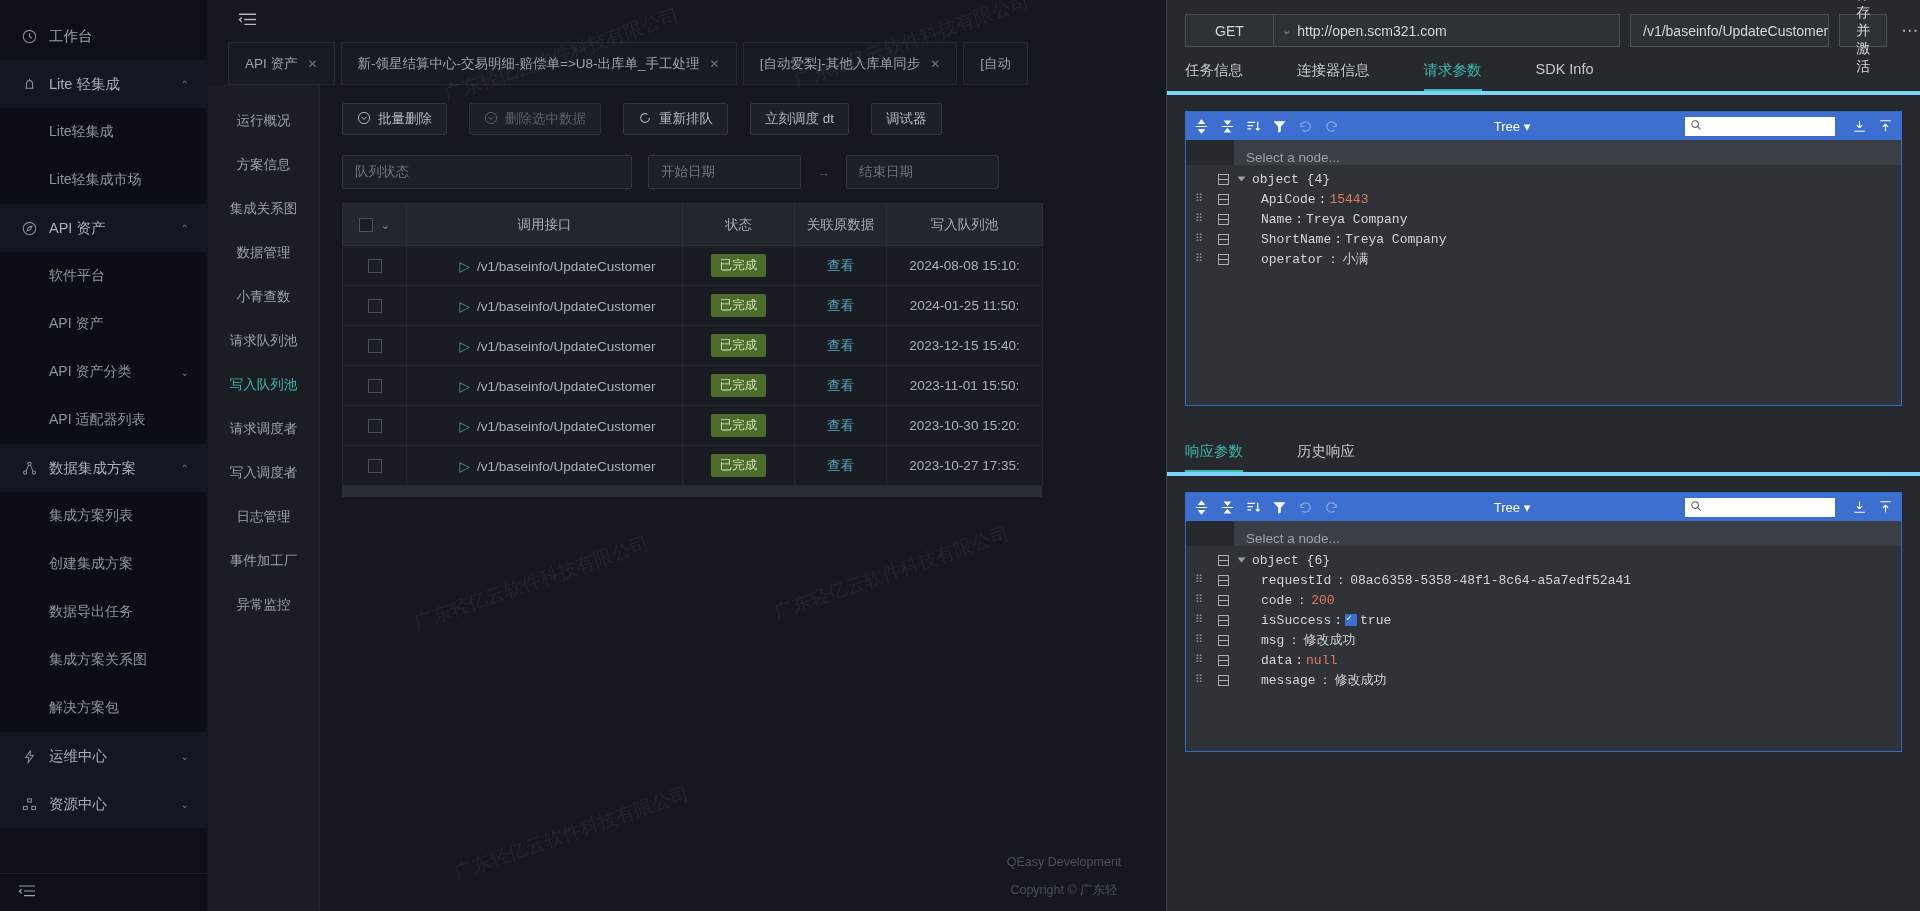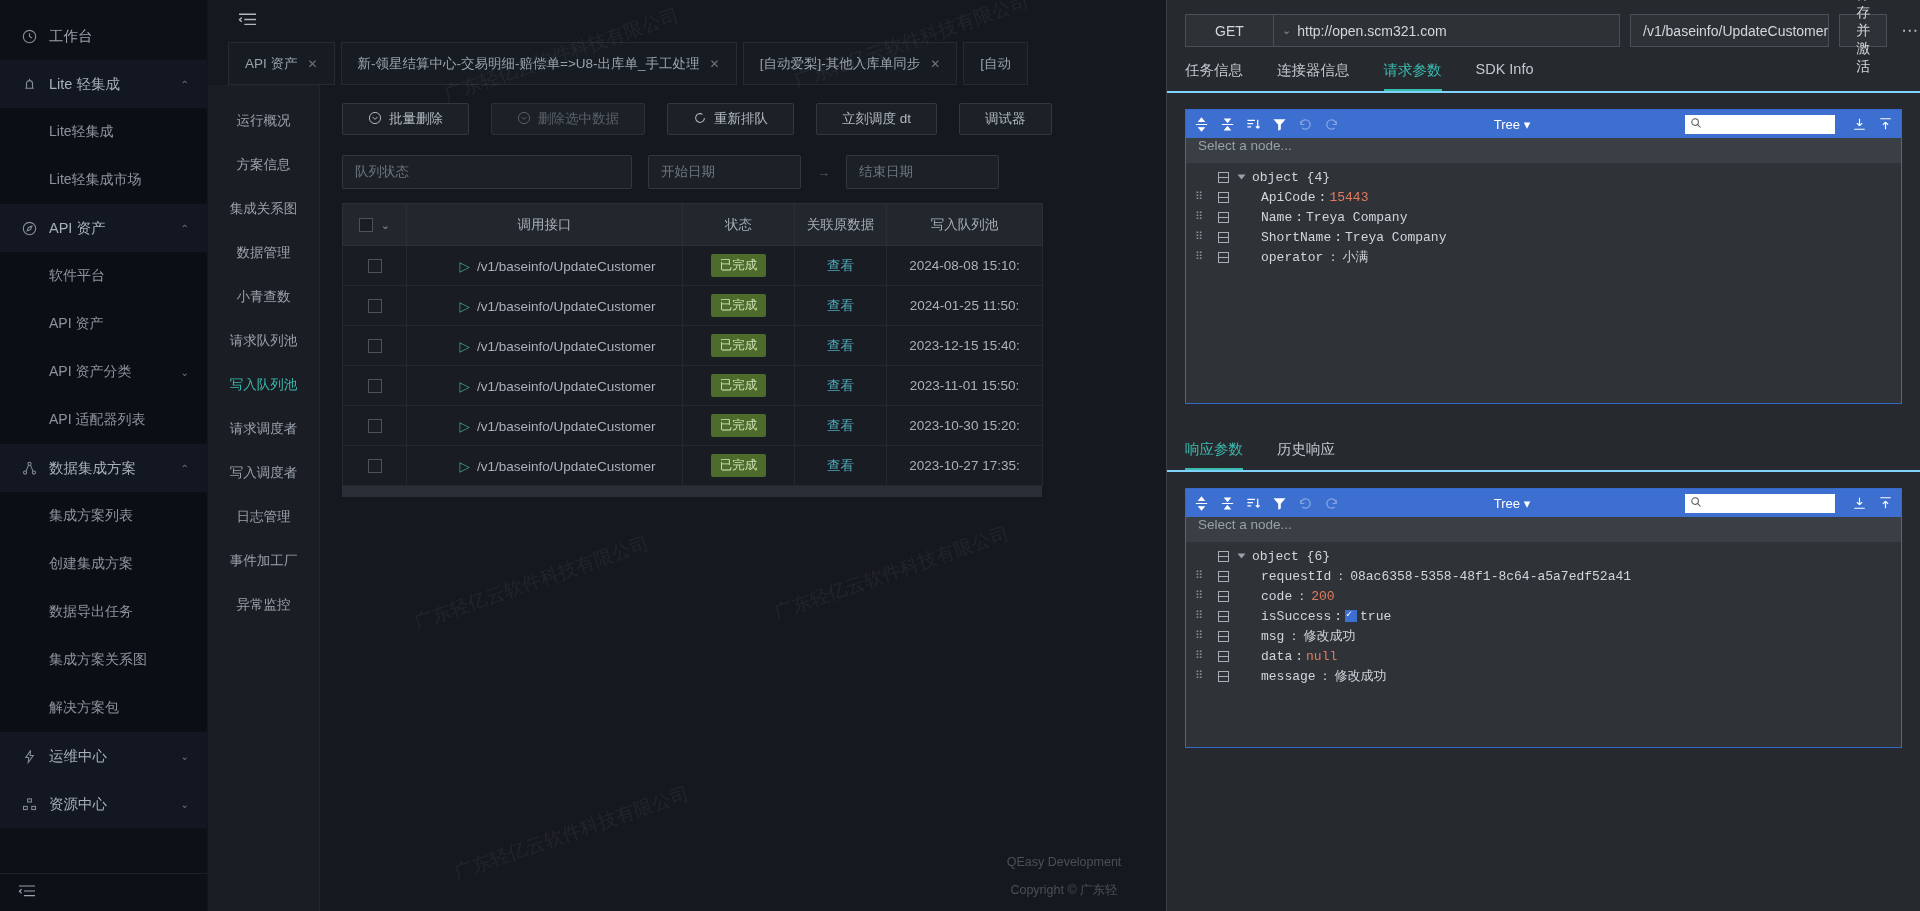--- a/index.html
+++ b/index.html
@@ -62,21 +62,21 @@
   }
   .subnav-item {
     height:44px; display:flex; align-items:center; justify-content:center;
     font-size:13.5px; color:#9aa2ac; cursor:pointer;
   }
   .subnav-item.active { color:#3bbab0; }
 
   .panel { flex:1 1 auto; padding:18px 0 0 22px; position:relative; }
   .btnrow { display:flex; gap:22px; margin-bottom:20px;}
   .btn {
-    height:32px; padding:0 25px; border:1px solid #33383f; background:#1c2027;
+    height:32px; padding:0 14px; border:1px solid #33383f; background:#1c2027;
     color:#b4bac2; font-size:13.5px; display:flex; align-items:center; gap:7px;
     cursor:pointer; border-radius:2px;
   }
   .btn.disabled { color:#5a6069; border-color:#2a2e35; cursor:default; }
   .filterbar { display:flex; gap:16px; align-items:center; margin-bottom:14px; }
   .field {
     height:34px; border:1px solid #32373e; background:#1c2027;
     display:flex; align-items:center; padding:9px 12px; font-size:13.5px; color:#6f767f;
     border-radius:2px;
   }
@@ -125,36 +125,36 @@
   .url-path {
     width:392px; height:33px; border:1px solid #4a4f55; background:#2d3237;
     display:flex; align-items:center; padding-left:12px; font-size:14px; color:#d3d7dc;
   }
   .save-btn {
     height:33px; padding:0 16px; border:1px solid #4a4f55; background:#2d3237;
     display:flex; align-items:center; font-size:14px; color:#d3d7dc; cursor:pointer;
   }
   .more-btn { color:#b9bec4; font-size:17px; cursor:pointer; padding:0 4px; }
 
-  .tabs2 { display:flex; gap:34px; padding:14px 18px 0 18px; border-bottom:2px solid #7dd3fc; }
+  .tabs2 { display:flex; gap:54px; padding:14px 18px 0 18px; border-bottom:4px solid #7dd3fc; }
   .tab2 { font-size:14.5px; color:#c3c8ce; padding-bottom:9px; cursor:pointer; border-bottom:2px solid transparent; }
   .tab2.active { color:#3bbab0; border-bottom-color:#3bbab0; }
 
   .json-wrap { margin:16px 18px 0 18px; border:1px solid #3569c9; }
   .json-toolbar {
     height:28px; background:#3c6fd0; display:flex; align-items:center; padding:0 8px; gap:11px;
   }
   .tb-ic { color:#fff; display:inline-flex; align-items:center; cursor:pointer;}
   .tb-ic.dim { opacity:.38; }
   .tree-label { color:#fff; font-size:13px; margin-right:auto; margin-left:auto; }
   .json-search {
     width:150px; height:19px; background:#fff; display:flex; align-items:center;
     padding-left:5px; color:#555;
   }
-  .selnode { height:25px; background:#3a3f45; display:flex; align-items:flex-start; padding-left:12px; font-size:13.5px; color:#9aa0a7;}
+  .selnode { height:25px; background:#3a3f45; display:flex; align-items:flex-end; padding-left:12px; font-size:13.5px; color:#9aa0a7;margin-left:48px;}
   .json-body { background:#2f3338; padding:4px 0 8px 0; }
   .json-row { display:flex; align-items:center; height:20px; font-family:"Liberation Mono", monospace; font-size:13px; color:#d2d6db; }
   .dots { width:16px; color:#8e949b; font-size:11px; letter-spacing:1px; margin-left:9px; line-height:8px;}
   .sqr { width:11px; height:11px; border:1px solid #a9aeb4; margin-left:7px; position:relative;}
   .sqr:after { content:""; position:absolute; left:0; right:0; top:4px; height:1px; background:#a9aeb4; }
   .tri { width:0;height:0; border-left:5px solid #9aa0a7; border-top:4px solid transparent; border-bottom:4px solid transparent; margin-left:10px; transform:rotate(90deg);}
   .jkey { margin-left:14px; color:#d2d6db; }
   .jcolon { margin:0 3px; color:#d2d6db; }
   .jval-str { color:#d2d6db; }
   .jval-num { color:#e07a5f; }

